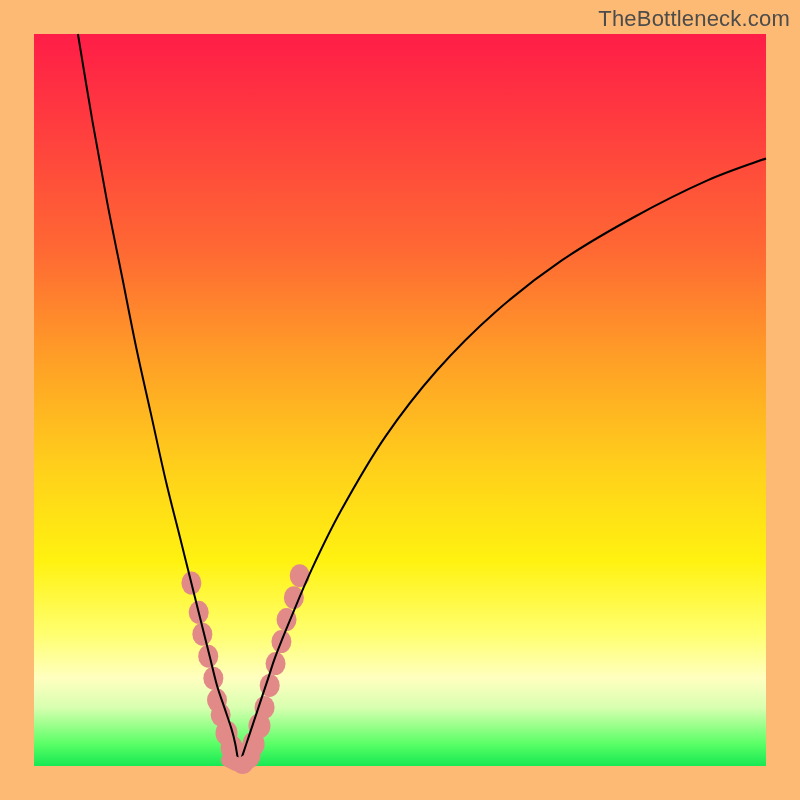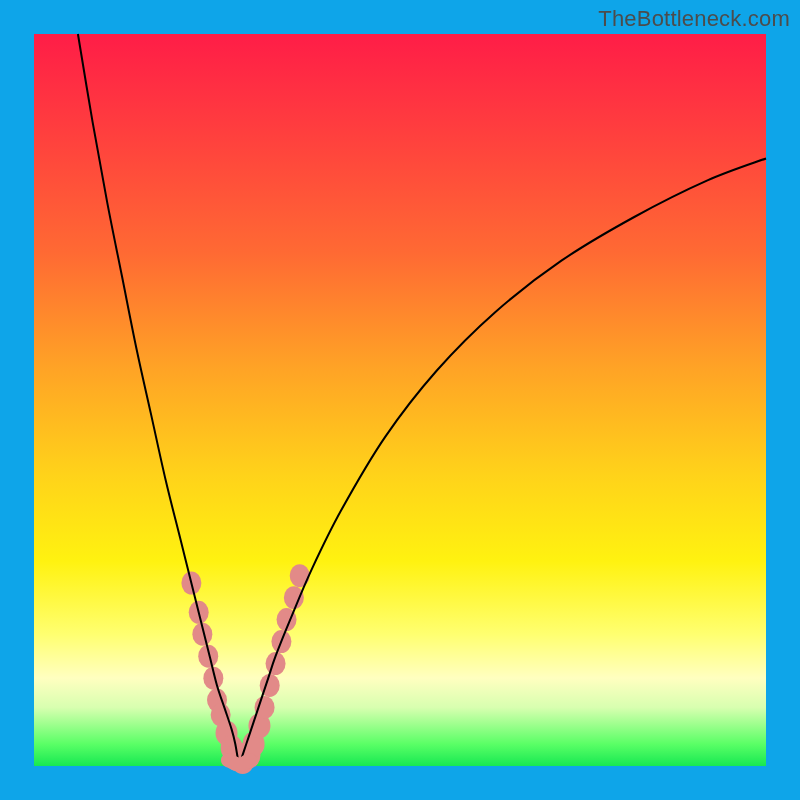--- a/index.html
+++ b/index.html
@@ -10,21 +10,21 @@
     overflow: hidden;
     background: #000;
     font-family: Arial, Helvetica, sans-serif;
   }
   .frame {
     position: absolute;
     left: 0;
     top: 0;
     width: 800px;
     height: 800px;
-    background: #0ea5e9;
+    background: #fdba74;
   }
   .plot-area {
     position: absolute;
     left: 34px;
     top: 34px;
     width: 732px;
     height: 732px;
     
     background: linear-gradient(to bottom,
       #ff1d47 0%,

